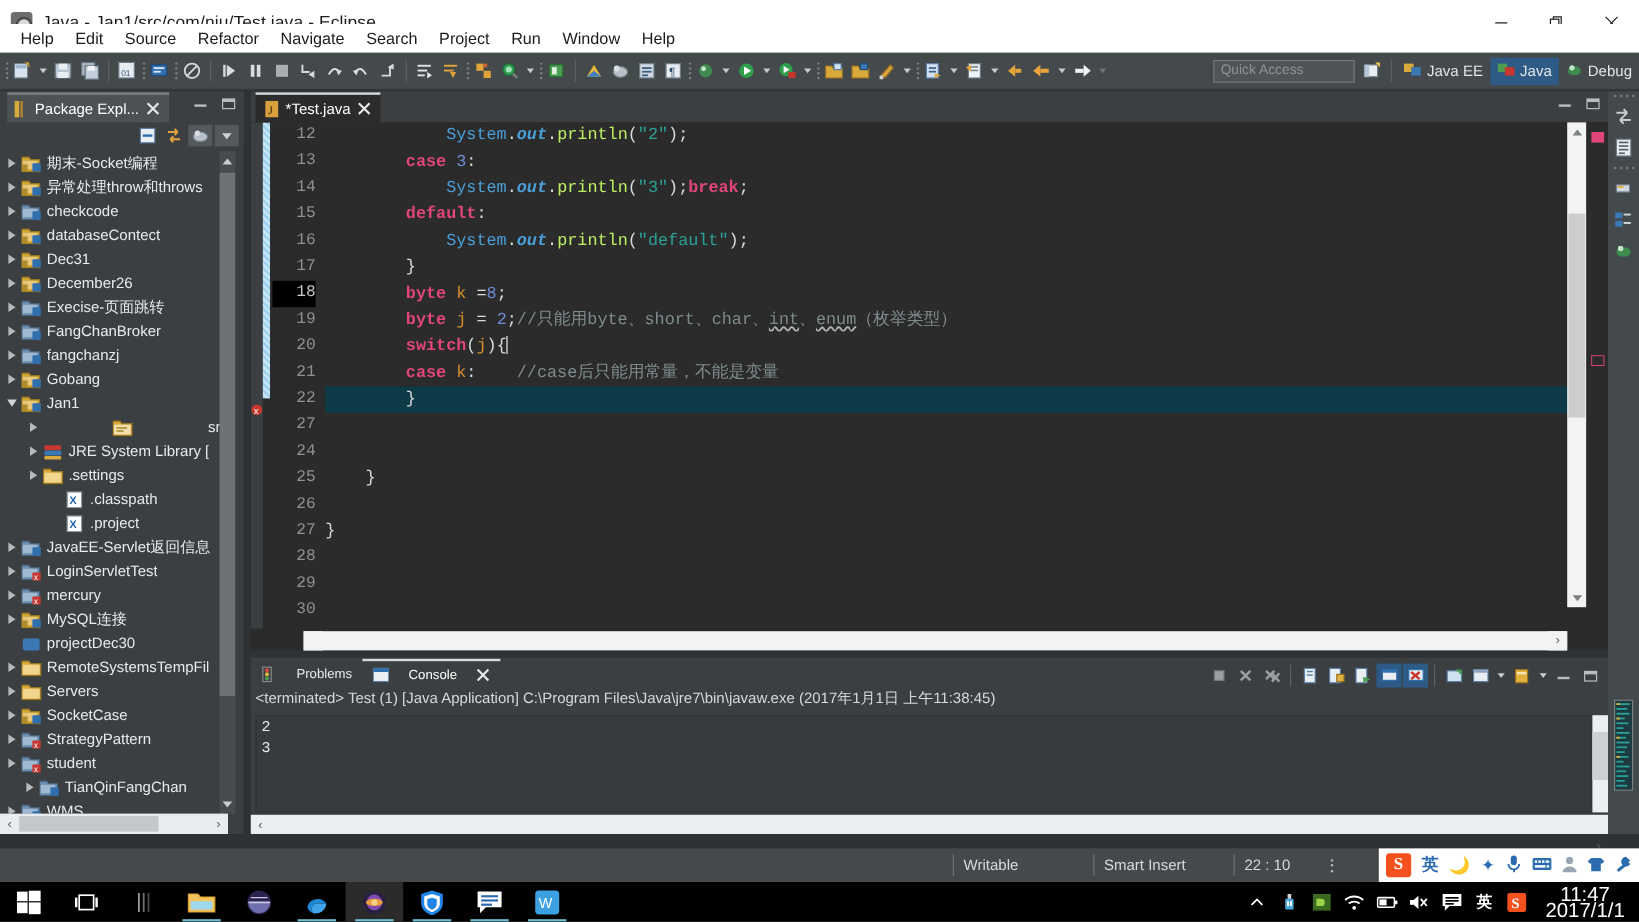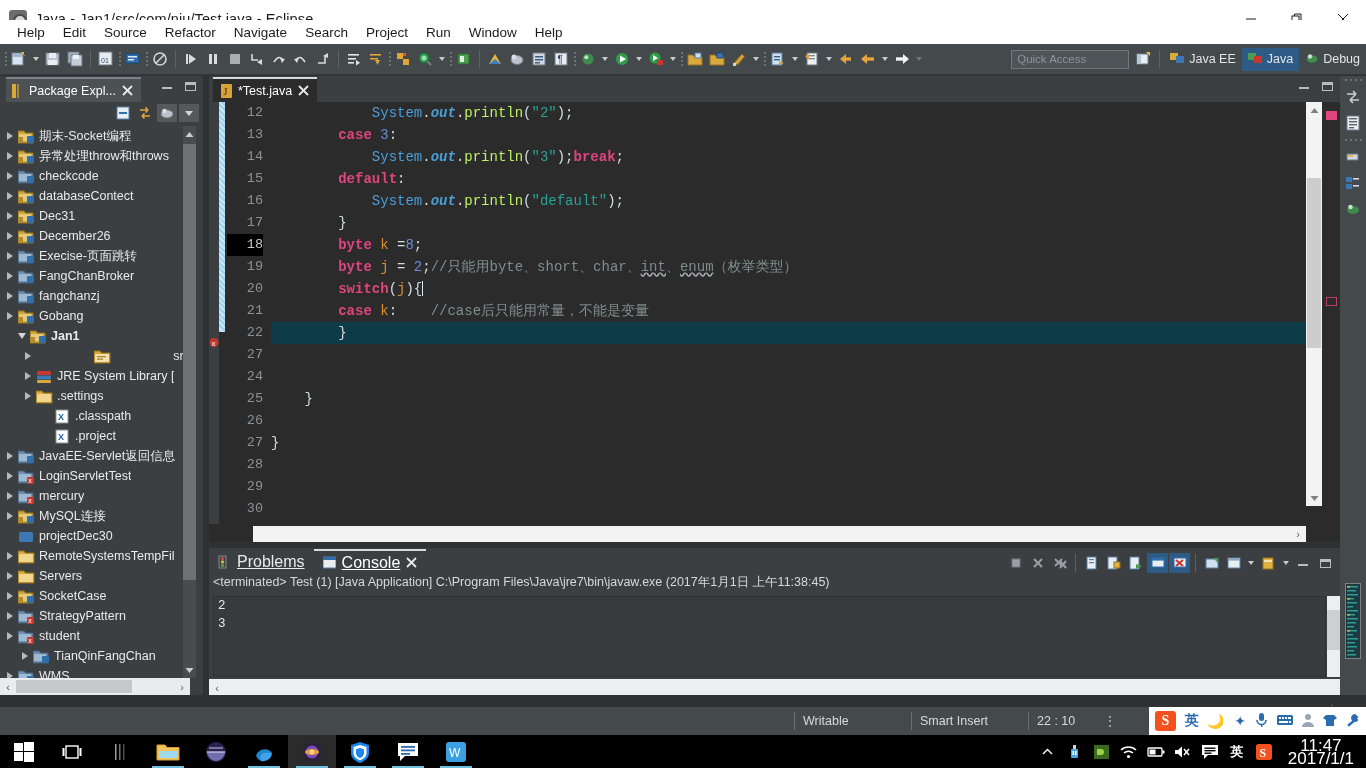--- a/index.html
+++ b/index.html
@@ -141,21 +141,21 @@
   .ed-vscroll .va { position:absolute; left:0; width:16px; height:16px; display:flex; align-items:center; justify-content:center;}
   .ed-overview { position:absolute; right:0; top:26px; width:18px; height:404px; background:#2b2b2b; }
   .ov-mark { position:absolute; right:3px; width:11px; height:9px; }
   .ed-hscroll { position:absolute; left:44px; bottom:0; right:34px; height:16px; background:#f3f3f3; }
   .ed-hs-arrow { position:absolute; width:16px; height:16px; bottom:0; display:flex; align-items:center; justify-content:center;
                  font-size:11px; color:#5a5e61; background:#f3f3f3;}
 
   
   .console { position:absolute; left:209px; top:548px; width:1131px; height:147px; background:#3b3f41; }
   .cs-tabrow { height:26px; position:relative; display:flex; align-items:flex-end; }
-  .cs-tab { height:25px; display:flex; align-items:center; gap:6px; padding:0 9px; font-size:16px; color:#e8eaec;text-decoration:underline; }
+  .cs-tab { height:25px; display:flex; align-items:center; gap:16px; padding:0 9px; font-size:11px; color:#e8eaec; }
   .cs-tab.active { background:#3b3f41; border-top:2px solid #d7dadd; color:#ffffff; }
   .cs-tools { position:absolute; right:4px; top:3px; display:flex; align-items:center; gap:1px; }
   .cs-tool { width:21px; height:20px; display:flex; align-items:center; justify-content:center; }
   .cs-tool.on { background:#2e5a86; }
   .cs-term { height:20px; padding-left:4px; font-size:12.5px; color:#d6d9db; white-space:nowrap; }
   .cs-body { position:absolute; left:4px; top:48px; width:1113px; height:81px; background:#383b3d;
              border:1px solid #2f3234; overflow:hidden; }
   .cs-line { font-family:"Liberation Mono", monospace; font-size:12.5px; color:#e8eaec; height:18px;
              line-height:18px; padding-left:4px; }
   .cs-vscroll { position:absolute; right:0; top:48px; width:13px; height:81px; background:#eceff1; }
@@ -686,21 +686,21 @@
         <div class="trow" style="padding-left: 2px;">
           <span class="tarrow closed"></span>
           <span class="ticon"><svg width="17" height="15">
               <path d="M0 2 h6 l1.5 2 H15 v10 H0z" fill="#cfa53a" stroke="#96761f"></path>
               <rect x="1" y="5" width="12" height="7" fill="#e6c97b"></rect>
               <rect x="9" y="7" width="7" height="7" fill="#2f6fae" rx="1"></rect>
               <rect x="0" y="8" width="5" height="6" fill="#b08c2e"></rect>
             </svg></span>
           <span class="tlabel">Gobang</span>
         </div>
-        <div class="trow" style="padding-left: 14px; font-weight: bold;">
+        <div class="trow" style="padding-left: 2px;">
           <span class="tarrow open"></span>
           <span class="ticon"><svg width="17" height="15">
               <path d="M0 2 h6 l1.5 2 H15 v10 H0z" fill="#cfa53a" stroke="#96761f"></path>
               <rect x="1" y="5" width="12" height="7" fill="#e6c97b"></rect>
               <rect x="9" y="7" width="7" height="7" fill="#2f6fae" rx="1"></rect>
               <rect x="0" y="8" width="5" height="6" fill="#b08c2e"></rect>
             </svg></span>
           <span class="tlabel">Jan1</span>
         </div>
         <div class="trow" style="padding-left: 20px; justify-content: space-between;">

